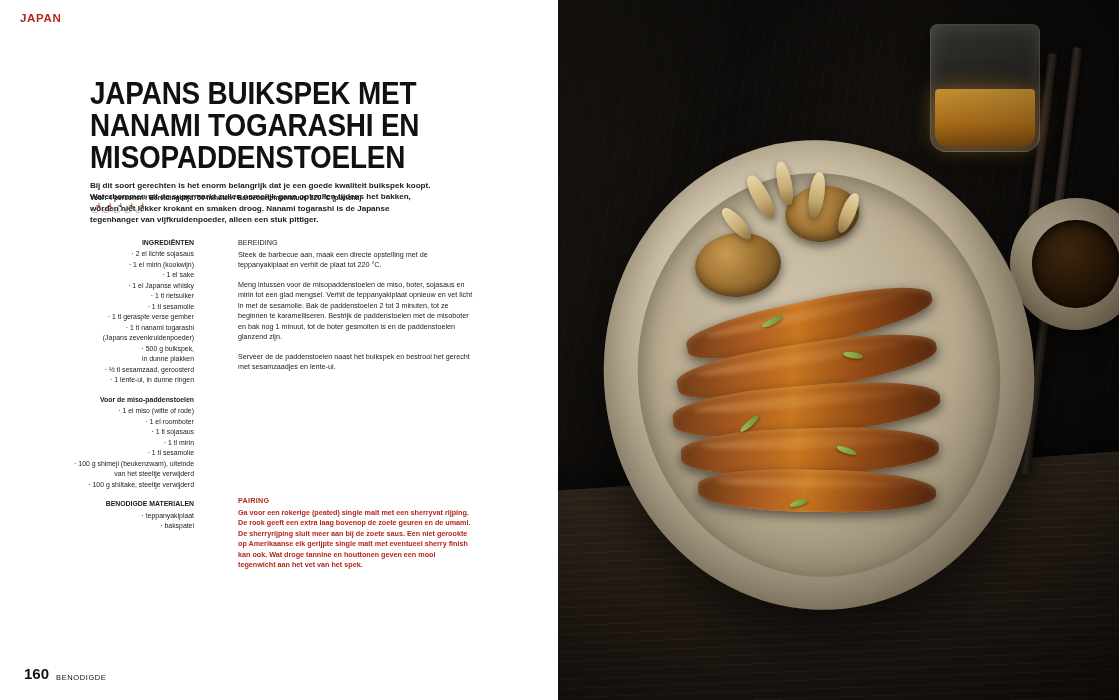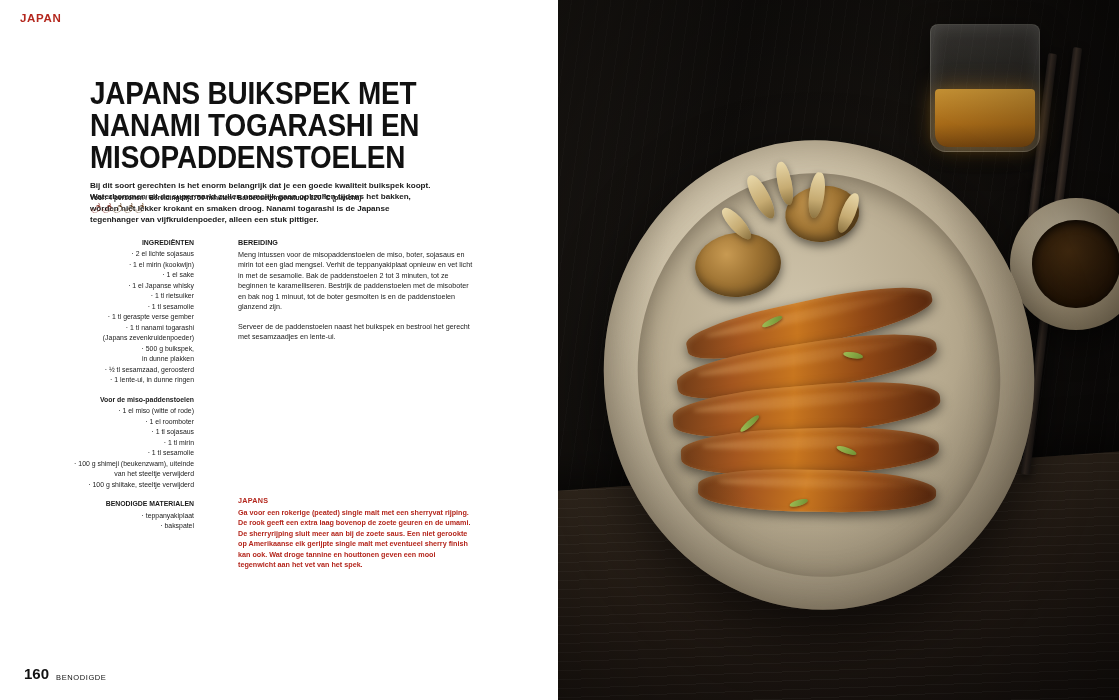--- a/index.html
+++ b/index.html
@@ -98,21 +98,21 @@
   
   .prep {
     position: absolute;
     left: 238px; top: 238px;
     width: 235px;
     font-size: 7.2px;
     line-height: 1.46;
     color: #1a1a1a;
   }
   .prep .head {
-    font-weight: bold;
+    font-weight: normal;
     margin-bottom: 1px;
   }
   .prep p { margin-bottom: 9px; }
 
   .pairing {
     position: absolute;
     left: 238px; top: 496px;
     width: 235px;
     font-size: 7.2px;
     line-height: 1.46;
@@ -339,26 +339,27 @@
       <div class="line">· 100 g shimeji (beukenzwam), uiteinde van het steeltje verwijderd</div>
       <div class="line">· 100 g shiitake, steeltje verwijderd</div>
 
       <div class="sub">BENODIGDE MATERIALEN</div>
       <div class="line">· teppanyakiplaat</div>
       <div class="line">· bakspatel</div>
     </div>
 
     <div class="prep">
       <div class="head">BEREIDING</div>
+      <p>Steek de barbecue aan, maak een directe opstelling met de teppanyakiplaat en verhit de plaat tot 220 °C.</p>
       <p>Meng intussen voor de misopaddenstoelen de miso, boter, sojasaus en mirin tot een glad mengsel. Verhit de teppanyakiplaat opnieuw en vet licht in met de sesamolie. Bak de paddenstoelen 2 tot 3 minuten, tot ze beginnen te karamelliseren. Bestrijk de paddenstoelen met de misoboter en bak nog 1 minuut, tot de boter gesmolten is en de paddenstoelen glanzend zijn.</p>
       <p>Serveer de de paddenstoelen naast het buikspek en bestrooi het gerecht met sesamzaadjes en lente-ui.</p>
     </div>
 
     <div class="pairing">
-      <div class="head">JAPANS</div>
+      <div class="head">PAIRING</div>
       <div>Ga voor een rokerige (peated) single malt met een sherryvat rijping. De rook geeft een extra laag bovenop de zoete geuren en de umami. De sherryrijping sluit meer aan bij de zoete saus. Een niet gerookte op Amerikaanse eik gerijpte single malt met eventueel sherry finish kan ook. Wat droge tannine en houttonen geven een mooi tegenwicht aan het vet van het spek.</div>
     </div>
 
     <div class="footer">
       <div class="folio">160</div>
       <div class="folio-label">BENODIGDE</div>
     </div>
   </div>
 
   <div class="photo">

